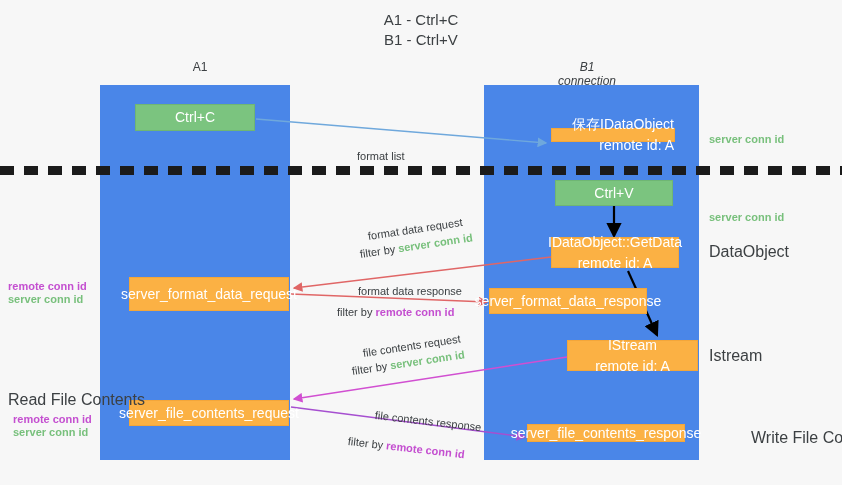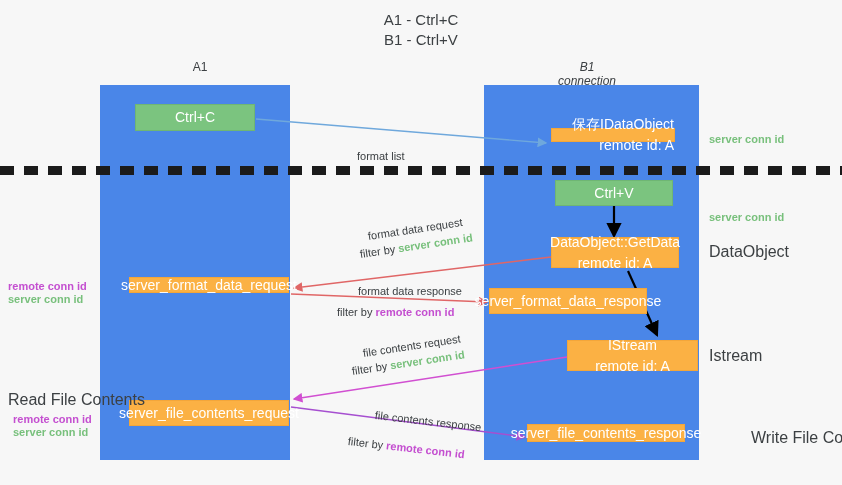--- a/index.html
+++ b/index.html
@@ -162,25 +162,25 @@
   <div class="node orange" style="left:551px; top:128px; width:124px; height:14px;align-items:flex-end;">
     <span>保存IDataObject</span>
     <span class="sub">remote id: A</span>
   </div>
 
   <div class="node green" style="left:555px; top:180px; width:118px; height:26px;">
     <span>Ctrl+V</span>
   </div>
 
   <div class="node orange" style="left:551px; top:237px; width:128px; height:31px;">
-    <span>DataObject::GetData</span>
+    <span>IDataObject::GetData</span>
     <span class="sub">remote id: A</span>
   </div>
 
-  <div class="node orange" style="left:129px; top:277px; width:160px; height:16px;">
+  <div class="node orange" style="left:129px; top:277px; width:160px; height:34px;">
     <span>server_format_data_request</span>
   </div>
 
   <div class="node orange" style="left:489px; top:288px; width:158px; height:26px;">
     <span>server_format_data_response</span>
   </div>
 
   <div class="node orange" style="left:567px; top:340px; width:131px; height:31px;">
     <span>IStream</span>
     <span class="sub">remote id: A</span>

